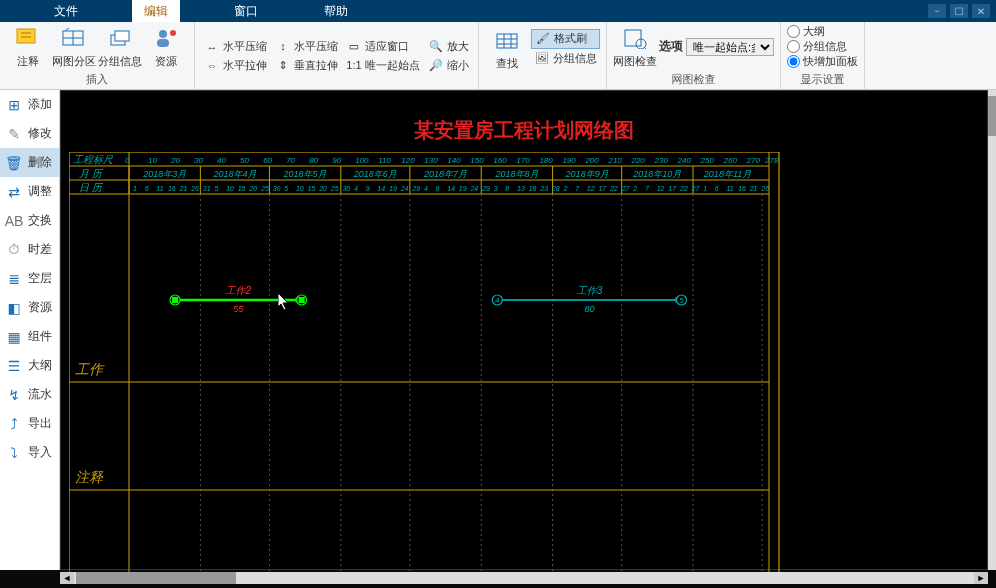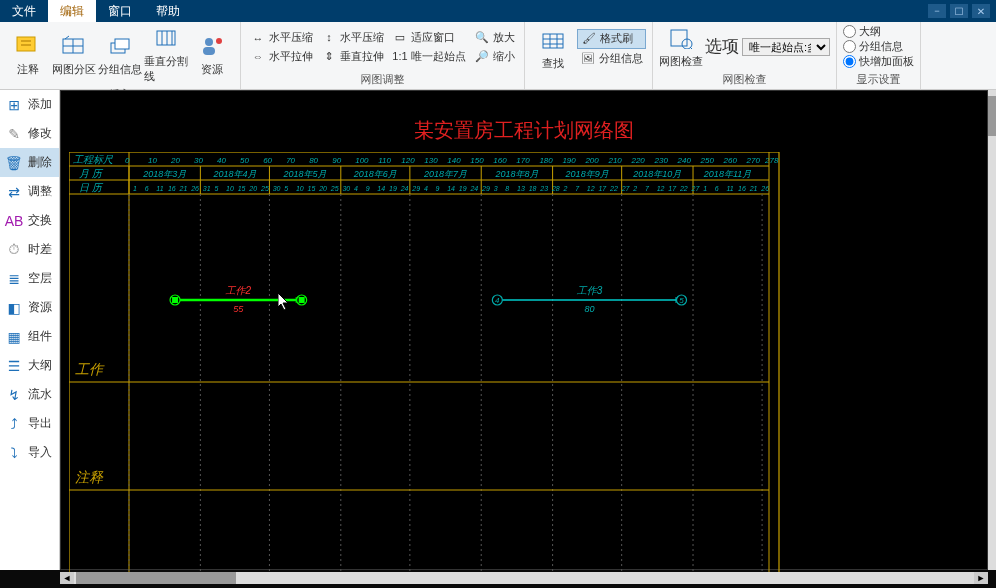--- a/index.html
+++ b/index.html
@@ -1,51 +1,51 @@
 <!DOCTYPE html>
 <html><head>
 <meta charset="utf-8">
 <style>
 * { margin: 0; padding: 0; box-sizing: border-box; font-family: "Microsoft YaHei", sans-serif; }
 body { width: 996px; height: 588px; background: #0a0a0a; overflow: hidden; position: relative; }
 
 
 .menubar { height: 22px; background: #003d6b; display: flex; align-items: center; color: #fff; font-size: 12px; }
-.menu-item { padding: 0 12px; height: 100%; display: flex; align-items: center; cursor: pointer; }
+.menu-item { padding: 0 12px; height: 100%; display: flex; align-items: center; cursor: pointer; margin-left: 42px; }
 .menu-item.active { background: #fff; color: #a16207; }
 .menubar .spacer { flex: 1; }
 .window-controls { display: flex; gap: 4px; padding-right: 6px; }
 .win-btn { width: 18px; height: 14px; background: #1e5a8a; color: #aaccee; font-size: 10px; display: flex; align-items: center; justify-content: center; cursor: pointer; }
 
 
 .ribbon { height: 68px; background: #f5f6f7; border-bottom: 1px solid #ccc; display: flex; }
 .ribbon-group { border-right: 1px solid #d5d5d5; display: flex; flex-direction: column; }
 .ribbon-buttons { flex: 1; display: flex; align-items: center; padding: 2px 6px; gap: 2px; }
 .ribbon-label { font-size: 11px; color: #555; text-align: center; padding: 1px 0 2px; }
 .rb-big { display: flex; flex-direction: column; align-items: center; width: 44px; cursor: pointer; font-size: 11px; color: #333; gap: 2px; }
 .rb-big .icon { width: 32px; height: 28px; display: flex; align-items: center; justify-content: center; }
 .rb-small-col { display: flex; flex-direction: column; gap: 1px; }
 .rb-small { display: flex; align-items: center; font-size: 11px; color: #333; cursor: pointer; padding: 1px 3px; white-space: nowrap; }
 .rb-small .icon { width: 16px; height: 16px; margin-right: 3px; display: inline-flex; align-items: center; justify-content: center; }
 .rb-small.highlight { background: #c9dff0; border: 1px solid #7aa8d0; }
-.opt-label { font-size: 17px; color: #333; margin-right: 3px; }
+.opt-label { font-size: 12px; color: #333; margin-right: 3px; font-weight: bold; }
 .opt-select { font-size: 11px; border: 1px solid #aaa; padding: 1px 2px; width: 88px; }
 .radio-col { display: flex; flex-direction: column; font-size: 11px; color: #333; gap: 0px; }
 .radio-col label { display: flex; align-items: center; gap: 3px; cursor: pointer; }
 
 
 .sidebar { position: absolute; left: 0; top: 90px; width: 60px; bottom: 18px; background: #fff; border-right: 1px solid #ccc; display: flex; flex-direction: column; }
 .side-item { display: flex; align-items: center; gap: 6px; padding: 6px 6px; font-size: 12px; color: #333; cursor: pointer; }
 .side-item.active { background: #c9dff0; }
 .side-item .icon { width: 16px; height: 16px; display: flex; align-items: center; justify-content: center; font-size: 14px; }
 
 
 .main { position: absolute; left: 60px; top: 90px; right: 8px; bottom: 18px; background: #000; border: 1px solid #333; }
 .title-row { text-align: center; padding: 26px 0 8px; }
-.title-text { color: #e02020; font-size: 20px; font-weight: normal; }
+.title-text { color: #e02020; font-size: 20px; font-weight: bold; }
 .chart-area { position: relative; margin: 0 8px; font-style: italic; }
 
 
 .vscroll { position: absolute; right: 0; top: 90px; width: 8px; bottom: 18px; background: #ddd; }
 .vscroll .thumb { background: #999; width: 100%; height: 40px; margin-top: 6px; }
 
 
 .hscroll { position: absolute; left: 60px; right: 8px; bottom: 4px; height: 12px; background: #ddd; display: flex; align-items: center; }
 .hscroll .arrow { width: 14px; height: 100%; background: #ccc; display: flex; align-items: center; justify-content: center; font-size: 9px; cursor: pointer; }
 .hscroll .track { flex: 1; position: relative; height: 100%; }
@@ -104,29 +104,20 @@
             <svg width="26" height="22">
               <rect x="4" y="8" width="14" height="10" fill="none" stroke="#1e6fb8"></rect>
               <rect x="8" y="4" width="14" height="10" fill="#fff" stroke="#1e6fb8"></rect>
             </svg>
           </span>
         <span>分组信息</span>
       </div>
       <div class="rb-big">
         <span class="icon">
             <svg width="26" height="22">
-              <rect x="4" y="4" width="18" height="14" fill="none" stroke="#1e6fb8"></rect>
-              <path d="M9 4v14M14 4v14M19 4v14" stroke="#1e6fb8"></path>
-            </svg>
-          </span>
-        <span>垂直分割线</span>
-      </div>
-      <div class="rb-big">
-        <span class="icon">
-            <svg width="26" height="22">
               <circle cx="10" cy="7" r="4" fill="#5a8fc7"></circle>
               <rect x="4" y="12" width="12" height="8" rx="4" fill="#5a8fc7"></rect>
               <circle cx="20" cy="6" r="3" fill="#e04040"></circle>
             </svg>
           </span>
         <span>资源</span>
       </div>
     </div>
     <div class="ribbon-label">插入</div>
   </div>
@@ -167,21 +158,20 @@
         <div class="rb-small">
             <span class="icon">🔍</span>
             <span>放大</span>
           </div>
         <div class="rb-small">
             <span class="icon">🔎</span>
             <span>缩小</span>
           </div>
       </div>
     </div>
-    <div class="ribbon-label">网图调整</div>
   </div>
 
   <div class="ribbon-group">
     <div class="ribbon-buttons">
       <div class="rb-big">
         <span class="icon">
             <svg width="26" height="22">
               <rect x="3" y="5" width="20" height="14" fill="none" stroke="#1e6fb8"></rect>
               <path d="M3 10h20M3 15h20M10 5v14M17 5v14" stroke="#1e6fb8"></path>
             </svg>
@@ -254,21 +244,21 @@
     </div>
   <div class="side-item active">
       <span class="icon" style="color:#1e6fb8">🗑</span>
       <span>删除</span>
     </div>
   <div class="side-item">
       <span class="icon" style="color:#1e6fb8">⇄</span>
       <span>调整</span>
     </div>
   <div class="side-item">
-      <span class="icon" style="color:#a21caf">AB</span>
+      <span class="icon" style="color:#737373">AB</span>
       <span>交换</span>
     </div>
   <div class="side-item">
       <span class="icon" style="color:#888">⏱</span>
       <span>时差</span>
     </div>
   <div class="side-item">
       <span class="icon" style="color:#1e6fb8">≣</span>
       <span>空层</span>
     </div>

